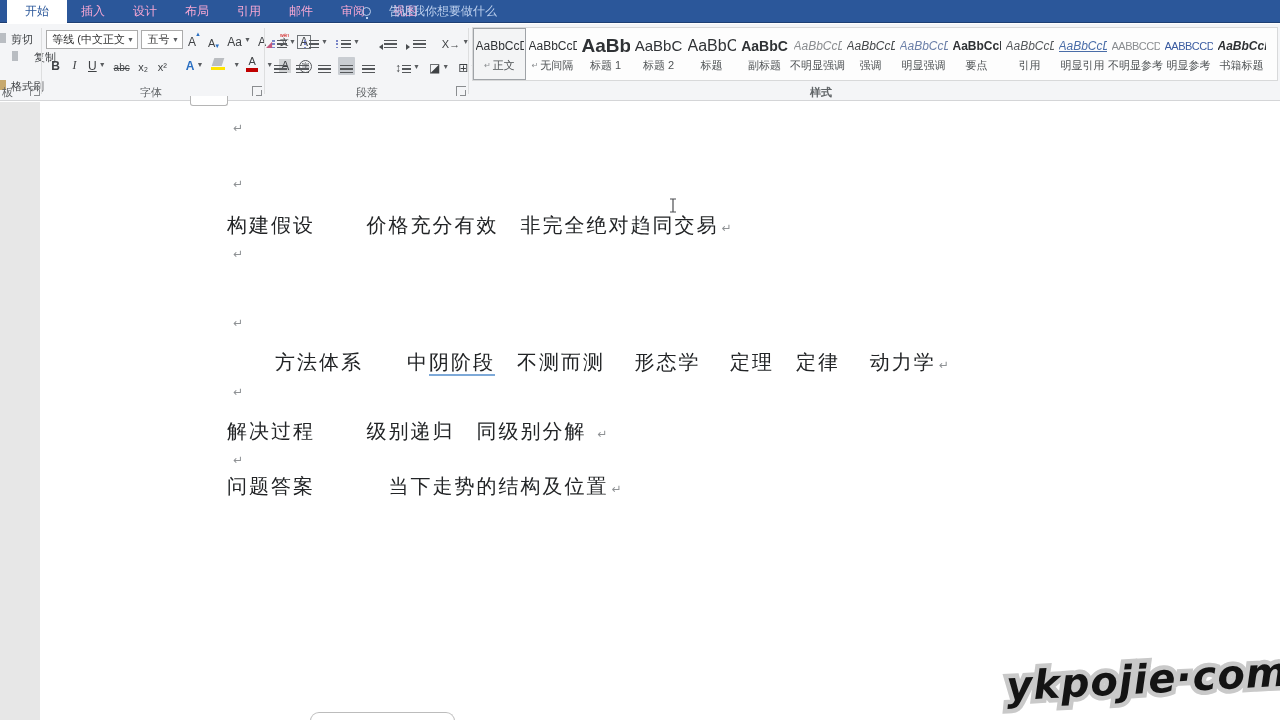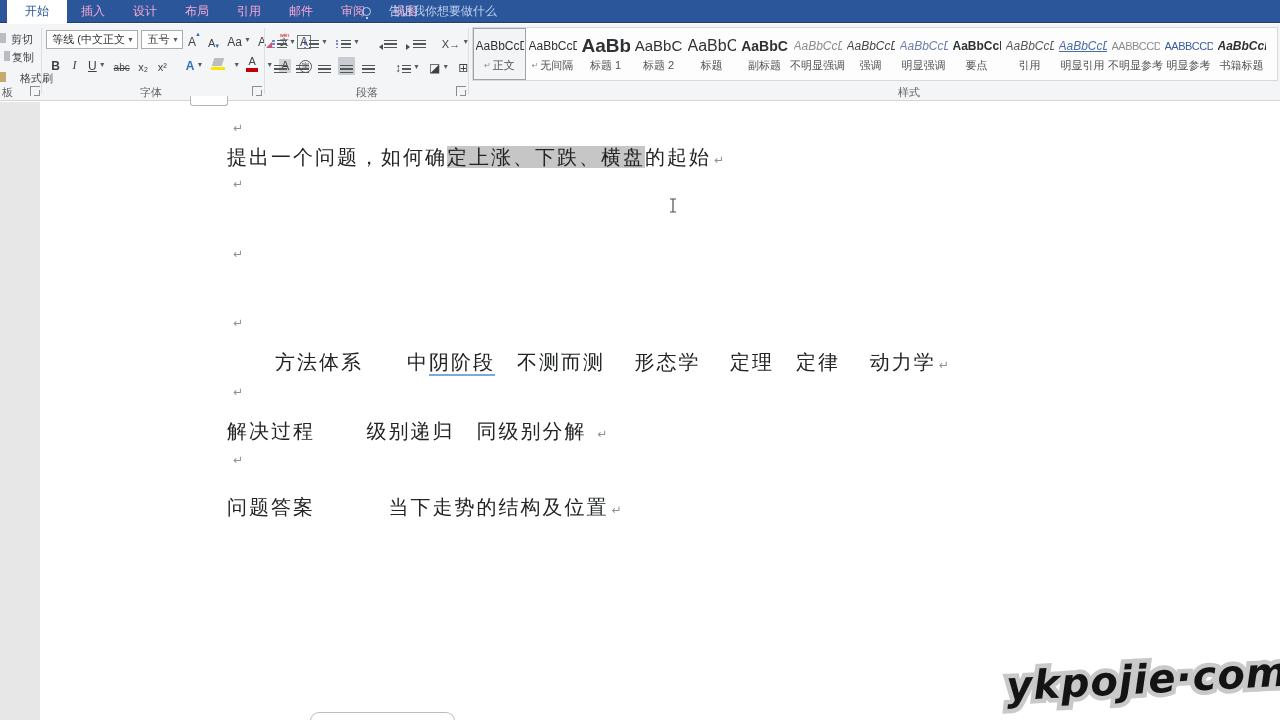--- a/index.html
+++ b/index.html
@@ -134,25 +134,25 @@
   </div>
 </div>
 
 <div class="ribbon">
 
   <div>
     <div class="frow" style="left:0;top:5px;gap:3px;">
       <span style="width:6px;height:10px;background:#b9bdc2;"></span>
       <span class="rbtn sm">剪切</span>
     </div>
-    <div class="frow" style="left:4px;top:23px;gap:0;">
+    <div class="frow" style="left:12px;top:23px;gap:14px;">
       <span style="width:6px;height:10px;background:#b9bdc2;"></span>
       <span class="rbtn sm">复制</span>
     </div>
-    <div class="frow" style="left:0;top:44px;gap:12px;">
+    <div class="frow" style="left:0;top:52px;gap:3px;">
       <span style="width:6px;height:10px;background:#c7a96d;"></span>
       <span class="rbtn sm">格式刷</span>
     </div>
     <span class="glabel" style="left:2px;">板</span>
     <span class="launcher" style="left:30px;"></span>
   </div>
   <div class="vsep" style="left:41px;"></div>
 
   <div>
     <div class="frow" style="left:46px;top:6px;gap:3px;">
@@ -349,36 +349,36 @@
         </div>
         <div class="sitem">
           <div class="sprev k-intense-ref">AABBCCDD</div>
           <div class="slab">明显参考</div>
         </div>
         <div class="sitem">
           <div class="sprev k-book">AaBbCcD</div>
           <div class="slab">书籍标题</div>
         </div>
       </div>
-    <span class="glabel" style="left:898px;">样式</span>
+    <span class="glabel" style="left:810px;font-weight:bold;">样式</span>
   </div>
 </div>
 
 <div class="docarea">
   <div class="page" id="doc-page">
     <div class="shape-top"></div>
     <div class="shape-bottom"></div>
     <svg class="ibeam" width="10" height="16">
       <path d="M2 1 H8 M5 1 V14 M2 14 H8" stroke="#4d4f52" stroke-width="1.2" fill="none"></path>
     </svg>
     <div class="wm">ykpojie·com</div>
   <span class="pilcrow-empty" style="top: 19px;">↵</span>
-      <div class="dline" style="top: 43px;"><span>提出一个问题，如何确</span><span class="hl">定上涨、下跌、横盘</span><span>的起始</span><span class="pilcrow">↵</span></div>
       <span class="pilcrow-empty" style="top: 75px;">↵</span>
+      <div class="dline" style="top: 111px;"><span>构建假设　　 价格充分有效　非完全绝对趋同交易</span><span class="pilcrow">↵</span></div>
       <span class="pilcrow-empty" style="top: 145px;">↵</span>
       <span class="pilcrow-empty" style="top: 214px;">↵</span>
       <div class="dline" style="top: 248px; margin-left: 48px;"><span>方法体系　　中</span><span class="usp">阴阶段</span><span>　不测而测　 形态学　 定理　定律　 动力学</span><span class="pilcrow">↵</span></div>
       <span class="pilcrow-empty" style="top: 283px;">↵</span>
       <div class="dline" style="top: 317px;"><span>解决过程　　 级别递归　同级别分解 </span><span class="pilcrow">↵</span></div>
       <span class="pilcrow-empty" style="top: 351px;">↵</span>
-      <div class="dline" style="top: 393px;"><span>问题答案　　　 当下走势的结构及位置</span><span class="pilcrow">↵</span></div>
+      <div class="dline" style="top: 372px;"><span>问题答案　　　 当下走势的结构及位置</span><span class="pilcrow">↵</span></div>
     </div>
 </div>
 
 </body></html>

